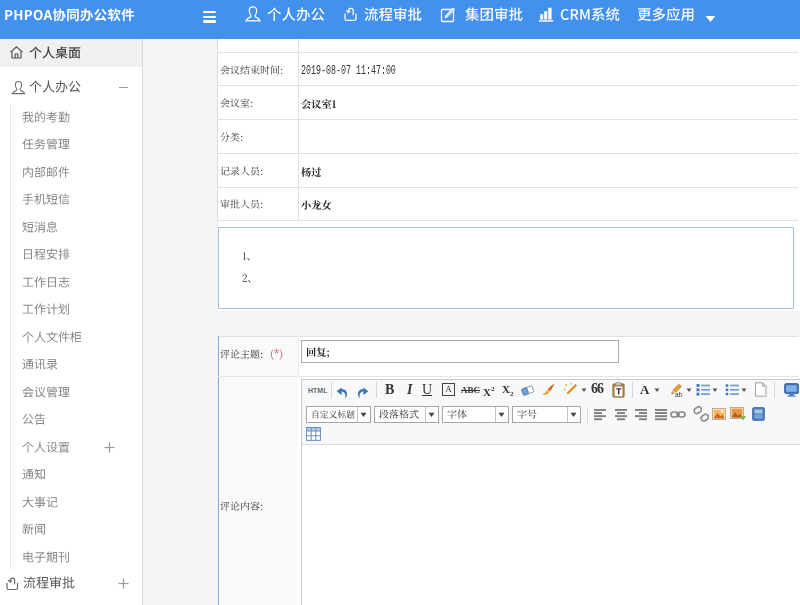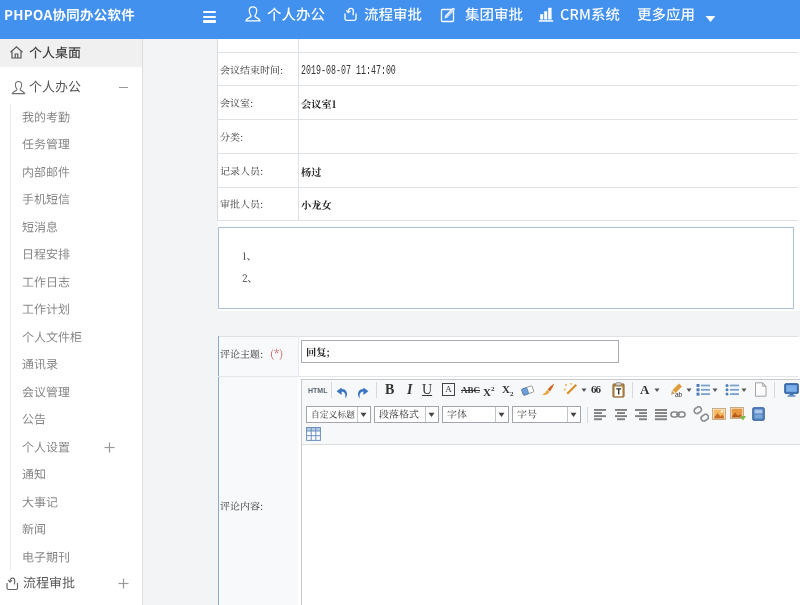--- a/index.html
+++ b/index.html
@@ -363,21 +363,21 @@
   </svg>
 <svg style="position:absolute;left:563px;top:382px" width="16" height="15" viewBox="0 0 16 15">
     <path d="M12.5 2 L14 3.5 L5 12.5 L3.5 11 Z" fill="#d98e2b"></path>
     <circle cx="3" cy="3" r="1" fill="#e8b04a"></circle>
     <circle cx="8" cy="1.8" r="0.9" fill="#e8b04a"></circle>
     <circle cx="1.8" cy="7.5" r="0.9" fill="#e8b04a"></circle>
   </svg>
 <svg style="position:absolute;left:581px;top:388px" width="6" height="5" viewBox="0 0 6 5">
     <path d="M0.5 0.5 L5.5 0.5 L3 4 Z" fill="#555"></path>
   </svg>
-<div style="position:absolute;left:591px;top:379.64px;font-size:11px;line-height:18.2px;font-family:'Liberation Serif',serif;color:#333;font-weight:bold;letter-spacing:-1px;">66</div>
+<div style="position:absolute;left:591px;top:379.64px;font-size:14px;line-height:18.2px;font-family:'Liberation Serif',serif;color:#333;font-weight:bold;letter-spacing:-1px;">66</div>
 <svg style="position:absolute;left:612px;top:382px" width="13" height="16" viewBox="0 0 13 16">
     <rect x="0.8" y="1.8" width="11.4" height="13.4" rx="1.2" fill="#b0803f" stroke="#8a6430" stroke-width="0.7"></rect>
     <rect x="4" y="0.5" width="5" height="3" rx="0.8" fill="#c9c9c9" stroke="#888" stroke-width="0.6"></rect>
     <rect x="2.6" y="4.6" width="7.8" height="9.6" fill="#fff"></rect>
     <path d="M4.2 6.2 L9.2 6.2 L9.2 7.6 L7.4 7.6 L7.4 12.4 L6 12.4 L6 7.6 L4.2 7.6 Z" fill="#333"></path>
   </svg>
 <div style="position:absolute;left:632px;top:382px;width:1px;height:16px;background:#d8d8d8;"></div>
 <div style="position:absolute;left:640px;top:380.64px;font-size:13px;line-height:18.2px;font-family:'Liberation Serif',serif;color:#333;font-weight:bold;">A</div>
 <svg style="position:absolute;left:654px;top:388px" width="6" height="5" viewBox="0 0 6 5">
     <path d="M0.5 0.5 L5.5 0.5 L3 4 Z" fill="#555"></path>

